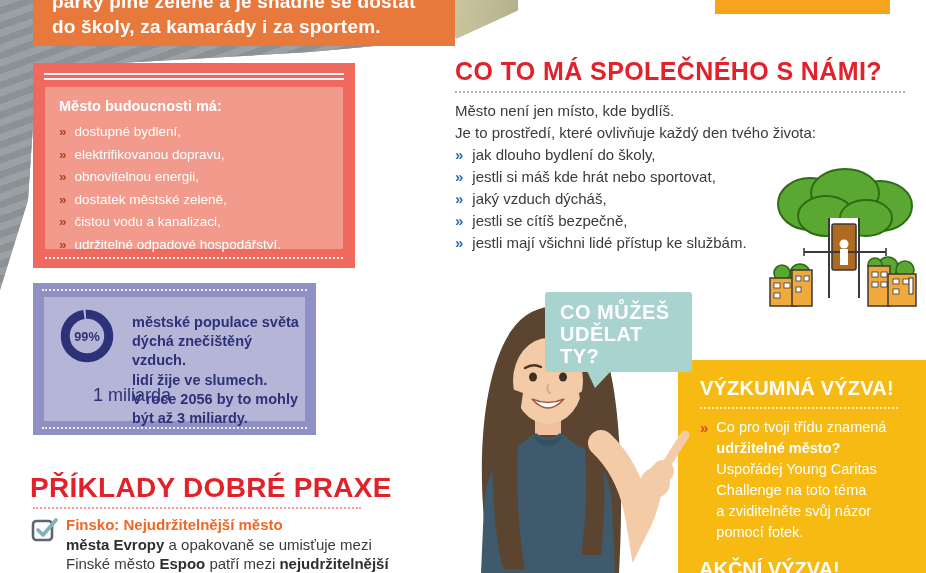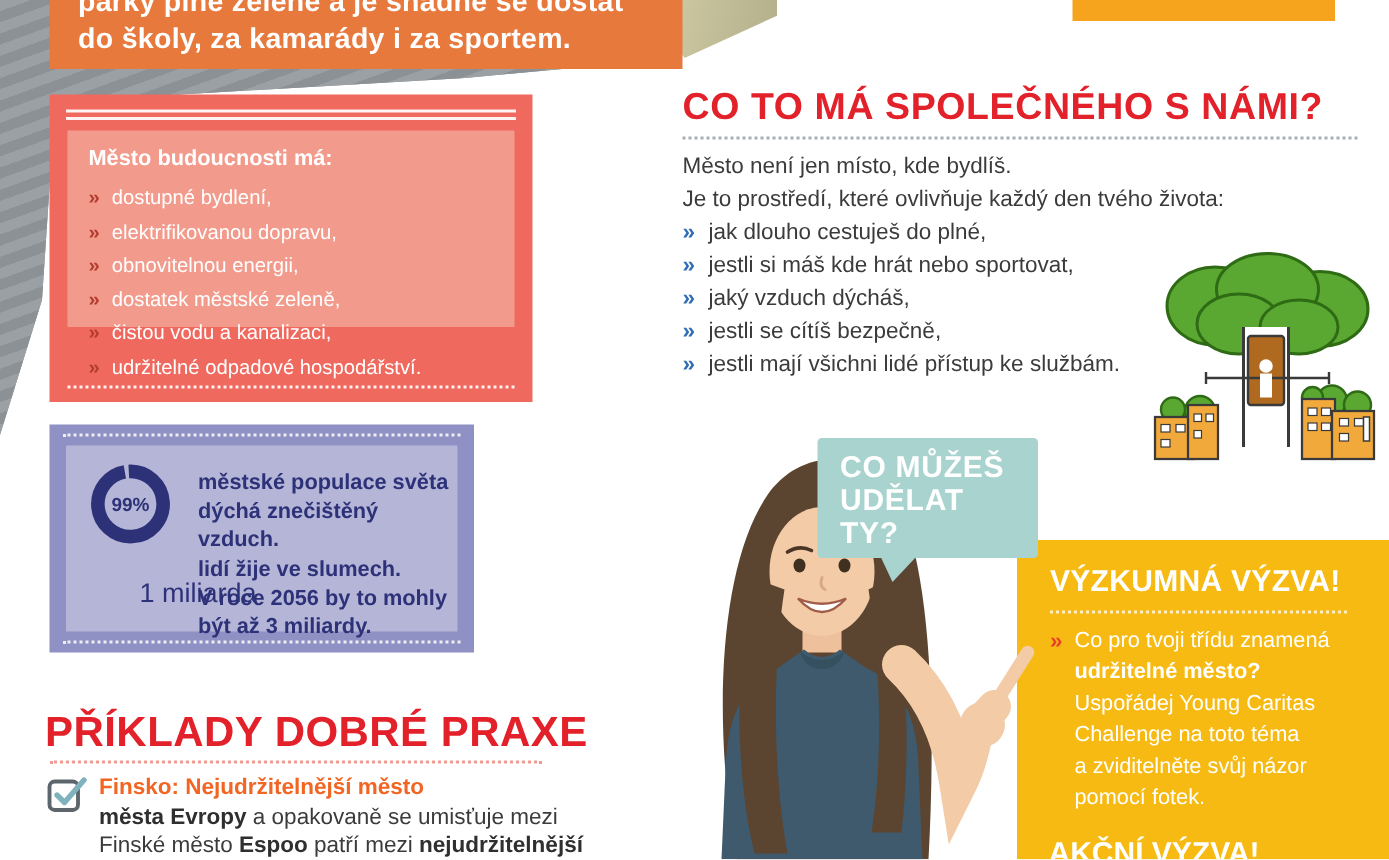--- a/index.html
+++ b/index.html
@@ -18,21 +18,21 @@
   .banner{position:absolute;left:33px;top:0;width:422px;height:46px;background:#e8793d;
           z-index:2;overflow:hidden;}
   .banner-text{margin:-11px 0 0 19px;color:#ffffff;font-size:19px;line-height:25px;
                font-weight:700;letter-spacing:.2px;}
   .corner-accent{position:absolute;left:715px;top:0;width:175px;height:14px;background:#f6a41e;z-index:2;}
 
   
   .future-box{position:absolute;left:33px;top:63px;width:322px;height:205px;background:#f0695f;z-index:2;}
   .dbl-line{position:absolute;left:11px;right:11px;height:2px;background:rgba(255,255,255,.92);}
   .dbl-line.a{top:10px}.dbl-line.b{top:15px}
-  .future-inner{position:absolute;left:12px;right:12px;top:24px;height:131px;background:#f29b8c;
+  .future-inner{position:absolute;left:12px;right:12px;top:24px;height:162px;background:#f29b8c;
                 padding:11px 14px;box-sizing:border-box;}
   .future-title{color:#ffffff;font-size:14.5px;font-weight:700;margin-bottom:7px;}
   .b-row{display:flex;gap:8px;font-size:13.5px;line-height:22.5px;color:#ffffff;font-weight:500;}
   .b-row .chev{color:#b23c30;font-weight:700;}
   .future-dots{position:absolute;left:12px;right:12px;bottom:9px;border-top:2px dotted rgba(255,255,255,.9);}
 
   
   .stats-box{position:absolute;left:33px;top:283px;width:283px;height:152px;background:#8f90c3;z-index:2;}
   .stats-dots{position:absolute;left:9px;right:9px;border-top:2px dotted rgba(255,255,255,.85);}
   .stats-dots.t{top:6px}.stats-dots.b{bottom:6px}
@@ -169,21 +169,21 @@
 
   </div>
 
   <div class="common-heading">CO TO MÁ SPOLEČNÉHO S NÁMI?</div>
   <div class="common-dots"></div>
   <div class="common-body">
     <div class="intro">Město není jen místo, kde bydlíš.</div>
     <div class="intro">Je to prostředí, které ovlivňuje každý den tvého života:</div>
     <div class="c-row">
         <span class="chev">»</span>
-        <span>jak dlouho cestuješ do plné,</span>
+        <span>jak dlouho bydlení do školy,</span>
       </div>
     <div class="c-row">
         <span class="chev">»</span>
         <span>jestli si máš kde hrát nebo sportovat,</span>
       </div>
     <div class="c-row">
         <span class="chev">»</span>
         <span>jaký vzduch dýcháš,</span>
       </div>
     <div class="c-row">

